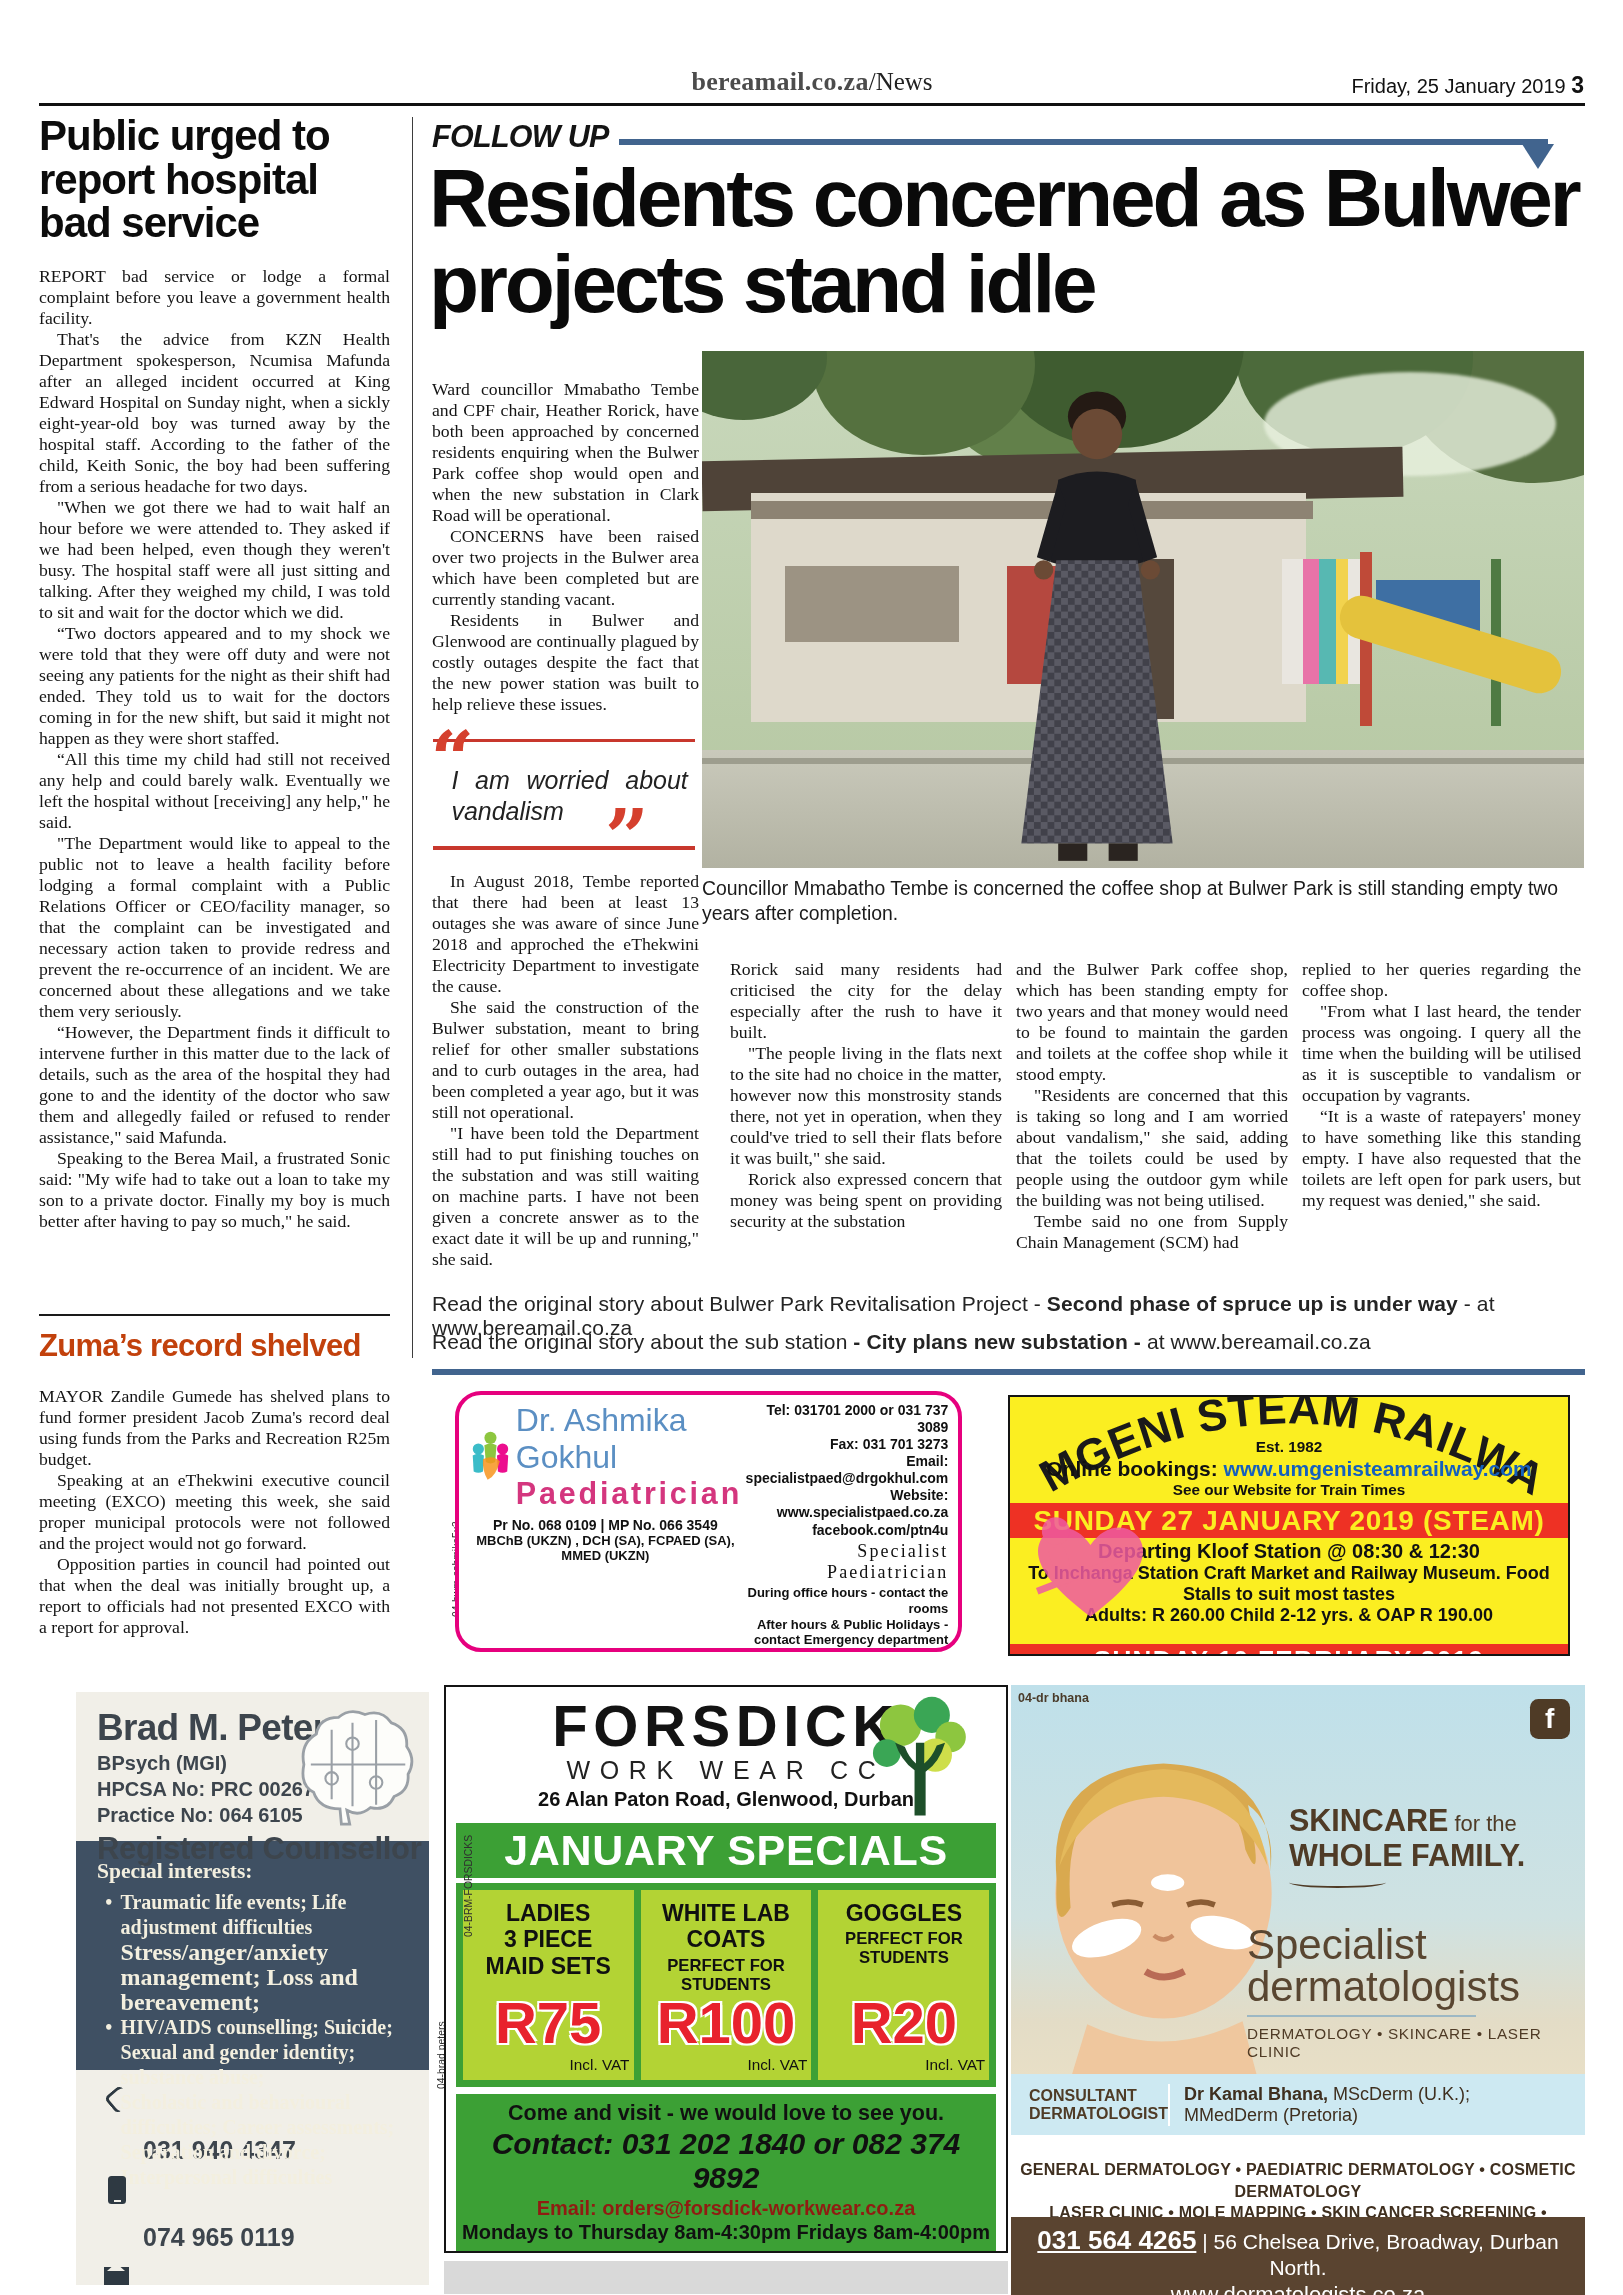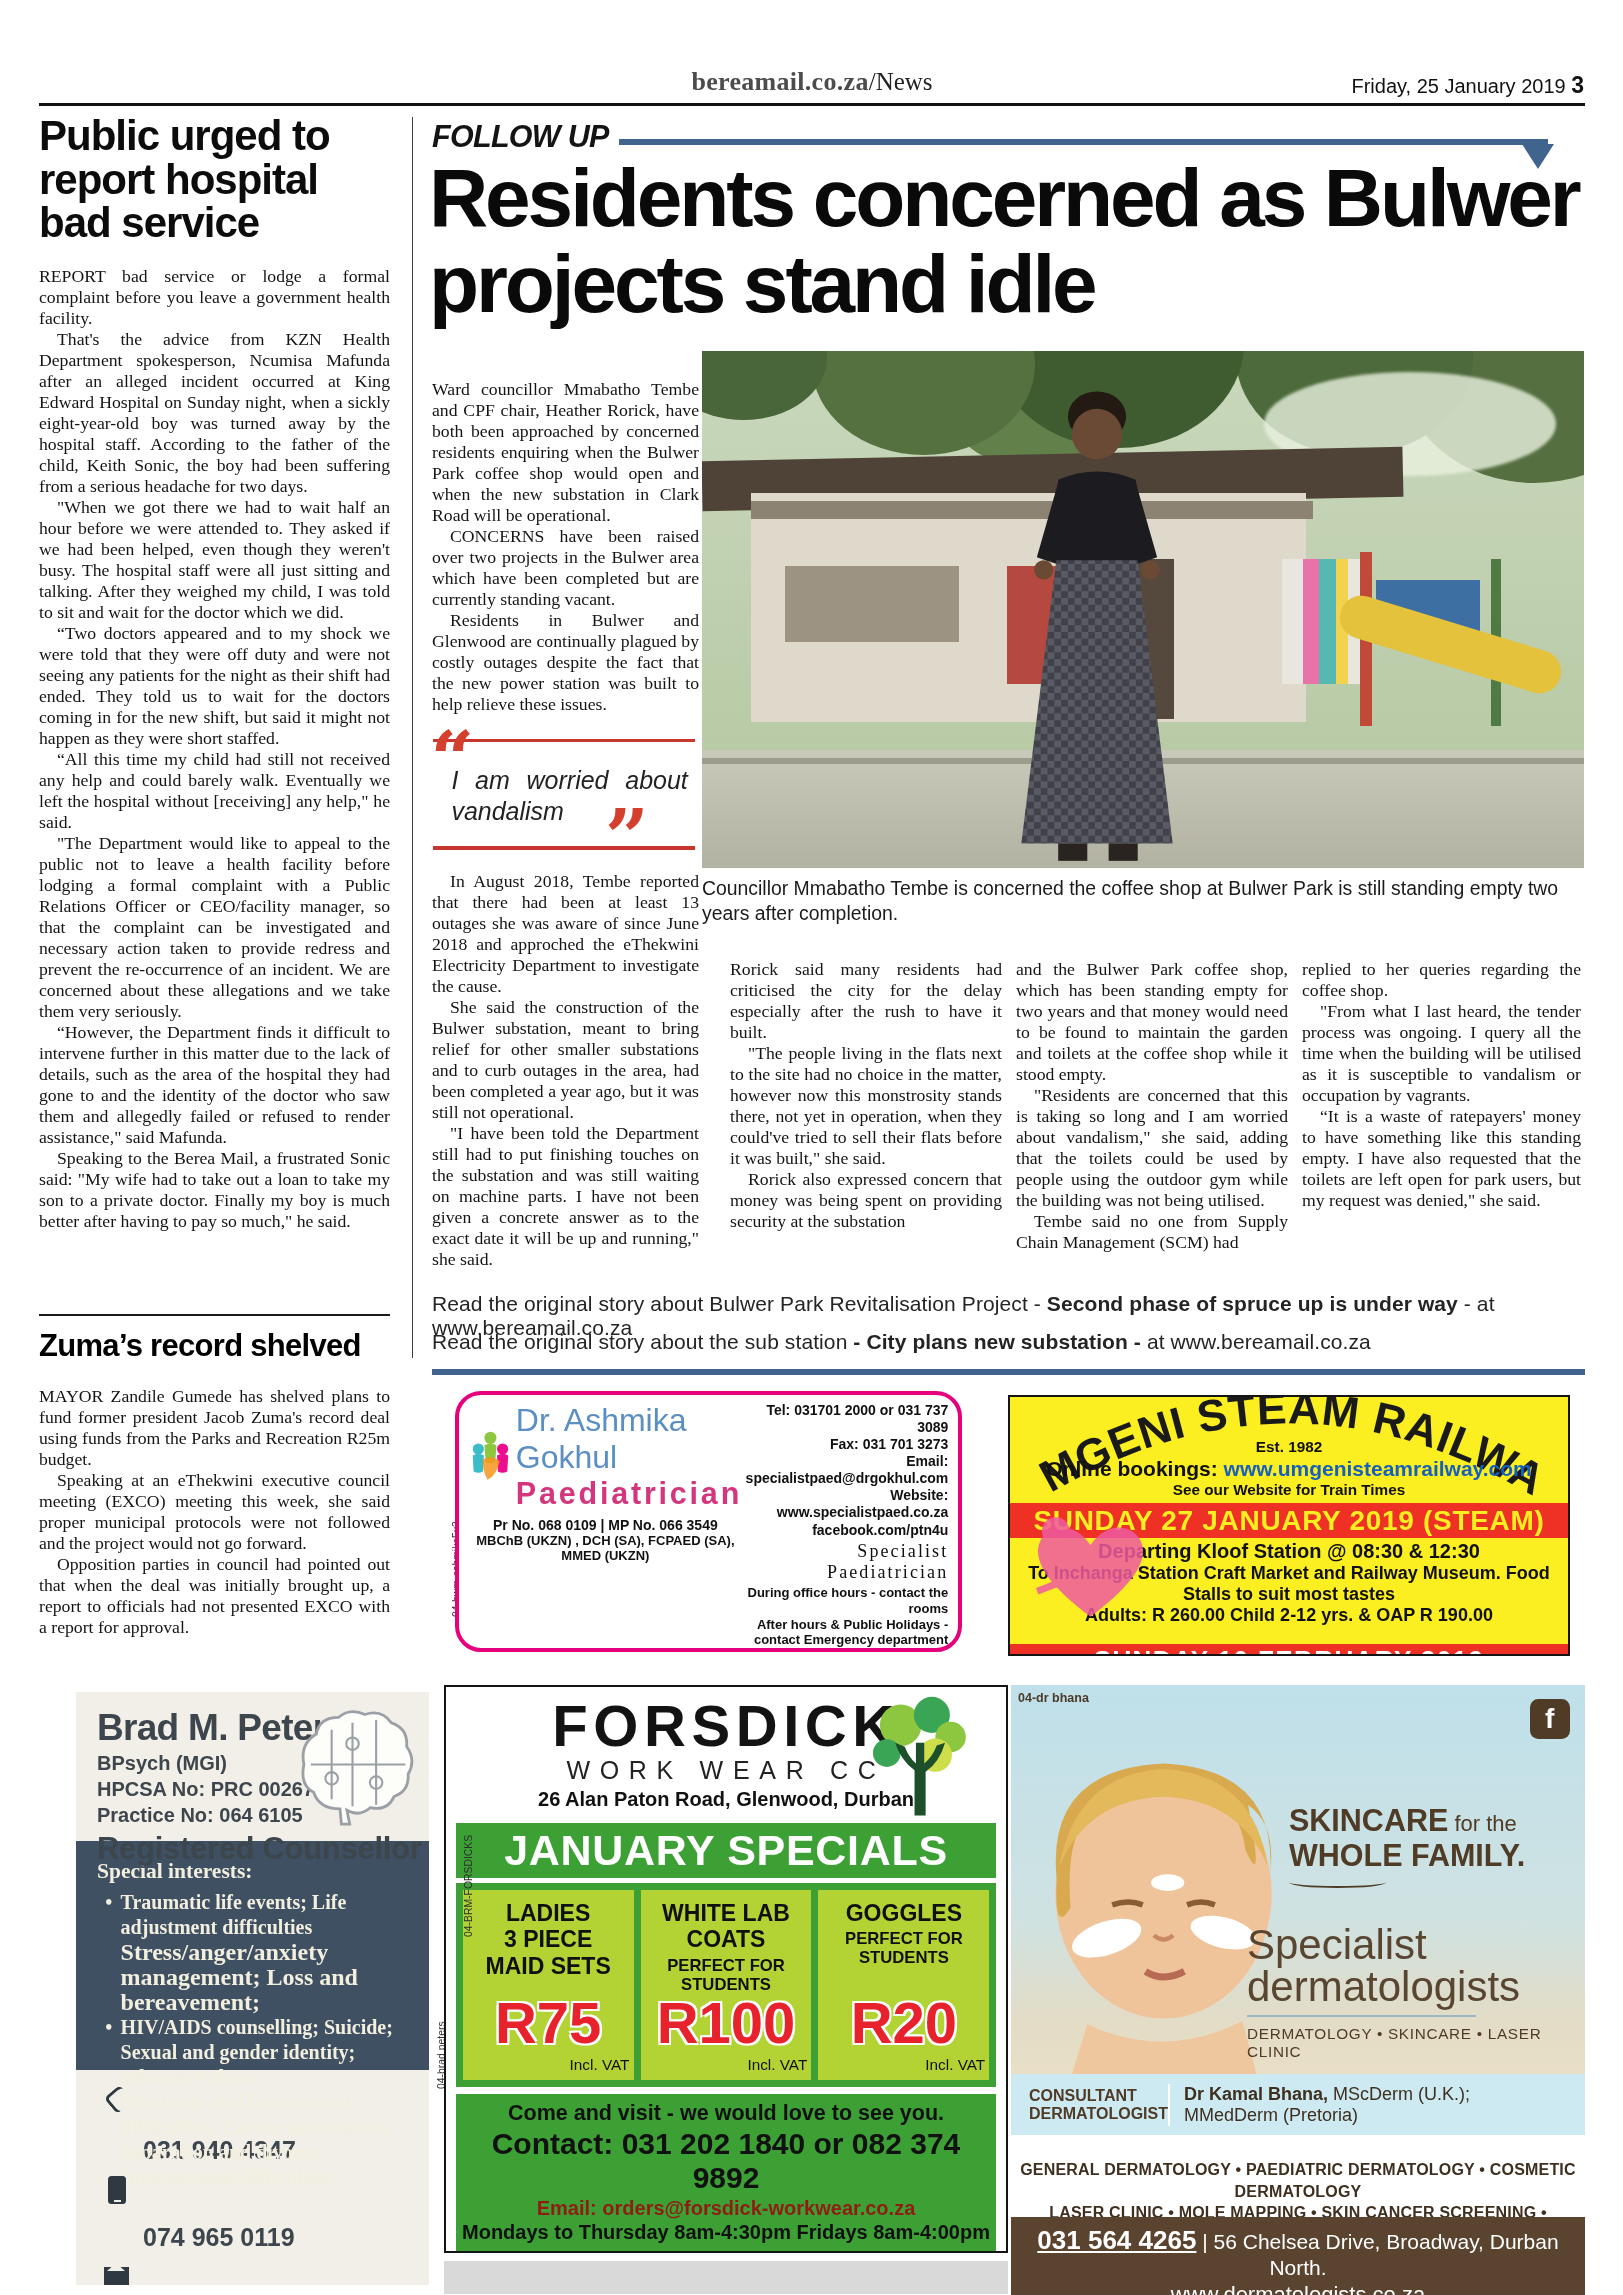--- a/index.html
+++ b/index.html
@@ -24,21 +24,21 @@
   #hospital-article h1 {
     font:700 42px/1.04 "Liberation Sans", sans-serif; letter-spacing:-1px;
     color:#0c0c0c; margin-bottom:21px;
   }
   .newsbody { font-size:17.7px; line-height:21px; text-align:justify; color:#141414; }
   .newsbody p + p { text-indent:18px; }
 
   
   #zuma-rule { position:absolute; left:39px; top:1314px; width:351px; height:2.1px; background:#1a1a1a; }
   #zuma-article { position:absolute; left:39px; top:1330px; width:351px; }
-  #zuma-article h2 { font:700 31px/1.05 "Liberation Sans", sans-serif; letter-spacing:-0.7px; color:#000000; margin-bottom:23.6px; }
+  #zuma-article h2 { font:700 31px/1.05 "Liberation Sans", sans-serif; letter-spacing:-0.7px; color:#c2410c; margin-bottom:23.6px; }
 
   
   #main-divider { position:absolute; left:412px; top:117px; width:1.4px; height:1241px; background:#3d3d3d; }
   #kicker { position:absolute; left:432px; top:119px; font:italic 700 30.5px "Liberation Sans", sans-serif; color:#141414; letter-spacing:-0.7px; }
   #kicker-line { position:absolute; left:619px; top:139px; width:929px; height:5.6px; background:#41648e; }
   #kicker-triangle { position:absolute; left:1522px; top:144px; width:0; height:0;
     border-top:25px solid #41648e; border-left:16.7px solid transparent; border-right:16.7px solid transparent; }
   #main-headline { position:absolute; left:429px; top:155px; width:1173px;
     font:700 82px/1.05 "Liberation Sans", sans-serif; letter-spacing:-3.1px; color:#0a0a0a; }
 
@@ -160,21 +160,21 @@
     font-weight:700; font-size:43px; letter-spacing:0.7px; padding:2.8px 0; }
   .fd-specials { margin:5.6px 9.7px 0; background:#3ca035; padding:7px; display:flex; gap:7px; }
   .fd-cell { flex:1; background:#b3d334; text-align:center; padding:9.7px 4.2px 5.6px; display:flex; flex-direction:column; }
   .fd-title { font-weight:700; font-size:23px; line-height:1.15; color:#101010; }
   .fd-note { font-weight:700; font-size:16.7px; line-height:1.15; color:#101010; margin-top:2.8px; }
   .fd-price { font-weight:700; font-size:58px; line-height:1; color:#e8222d; margin-top:auto;
     text-shadow:-2.1px -2.1px 0 #fff, 2.1px -2.1px 0 #fff, -2.1px 2.1px 0 #fff, 2.1px 2.1px 0 #fff; }
   .fd-vat { font-size:15.3px; text-align:right; margin-top:4.2px; }
   .fd-bottom { margin:7px 9.7px; background:#3ca035; text-align:center; padding:7px 0 8.3px; }
   .fd-come { font-weight:700; font-size:21.5px; }
-  .fd-contact { font-weight:700; font-size:30px; margin-top:1.4px; }
+  .fd-contact { font-weight:700; font-size:30px; margin-top:1.4px;font-style:italic; }
   .fd-email { font-weight:700; font-size:20px; color:#8f1d12; margin-top:1.4px; }
   .fd-hours { font-weight:700; font-size:20px; margin-top:1.4px; }
   .fd-visit { font-weight:700; font-size:25px; margin-top:2.8px; }
   #forsdick-gray { position:absolute; left:444px; top:2261px; width:564px; height:33px; background:#d9d9d9; }
 
   
   #derm-ad { position:absolute; left:1011px; top:1685px; width:574px; height:611px; overflow:hidden;
     background:linear-gradient(#bfe0ea 0%, #cfe2e2 38%, #e3dcc6 55%, #e8dfc6 64%, #ffffff 64.2%);
     font-family:"Liberation Sans", sans-serif; }
   .dm-code { position:absolute; left:7px; top:5.6px; font:700 12.5px "Liberation Sans", sans-serif; color:#4a3b2a; }

